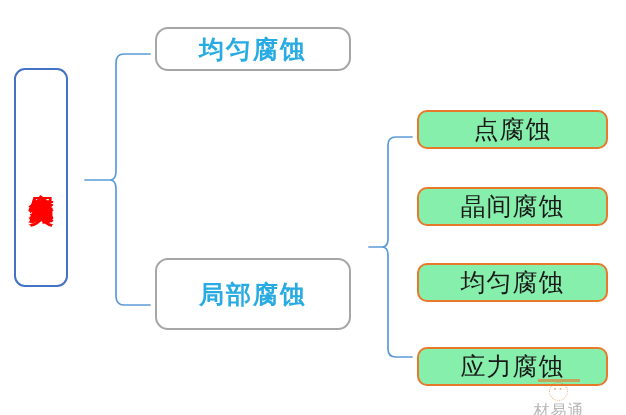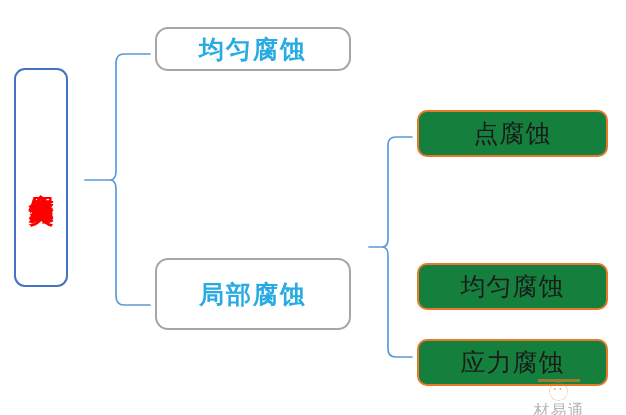--- a/index.html
+++ b/index.html
@@ -75,38 +75,38 @@
     width: 196px;
     height: 72px;
     font-family: Liberation Mono, monospace;
   }
 
   
   .orange-node {
     position: absolute;
     left: 417px;
     width: 191px;
-    height: 47px;
+    height: 39px;
     border: 2.4px solid #E8792B;
     border-radius: 10px;
-    background: #15803d;
+    background: #86efac;
     box-sizing: border-box;
     display: flex;
     align-items: center;
     justify-content: center;
     color: #1a1a1a;
     font-size: 25px;
     font-weight: 400;
     letter-spacing: 1px;
     font-family: "Liberation Serif", "DejaVu Serif", serif;
   }
   #node-pitting       { top: 110px; }
   #node-intergranular { top: 187px; }
   #node-crevice       { top: 263px; }
-  #node-stress        { top: 339px; }
+  #node-stress        { top: 347px; }
 
   
   #brace-left, #brace-right {
     position: absolute;
     left: 0;
     top: 0;
     width: 626px;
     height: 415px;
     pointer-events: none;
   }
@@ -199,20 +199,23 @@
              Q 388 247 388 255
              L 388 349
              Q 388 357 396 357
              L 412 357" fill="none" stroke="#5B9BD5" stroke-width="1.7" stroke-linecap="round" stroke-linejoin="round"></path>
   </svg>
 
   <div class="orange-node" id="node-pitting">
     <span>点腐蚀</span>
   </div>
 
+  <div class="orange-node" id="node-intergranular">
+    <span>晶间腐蚀</span>
+  </div>
 
   <div class="orange-node" id="node-crevice">
     <span>均匀腐蚀</span>
   </div>
 
   <div class="orange-node" id="node-stress">
     <span>应力腐蚀</span>
   </div>
 
   <div id="watermark">

